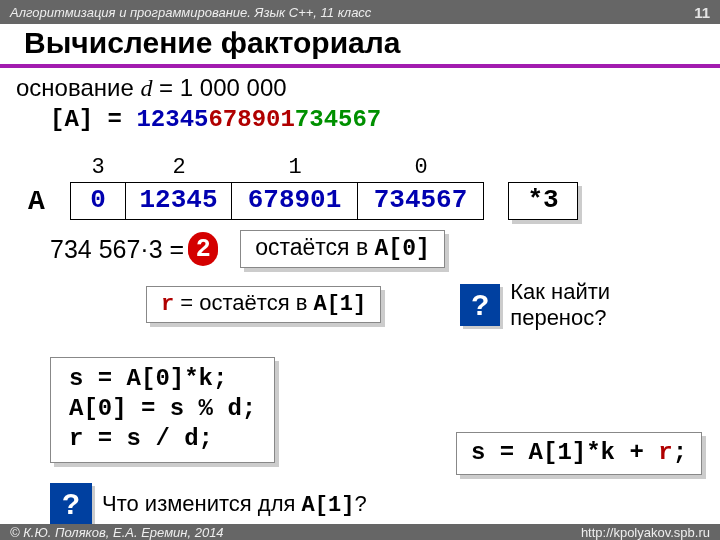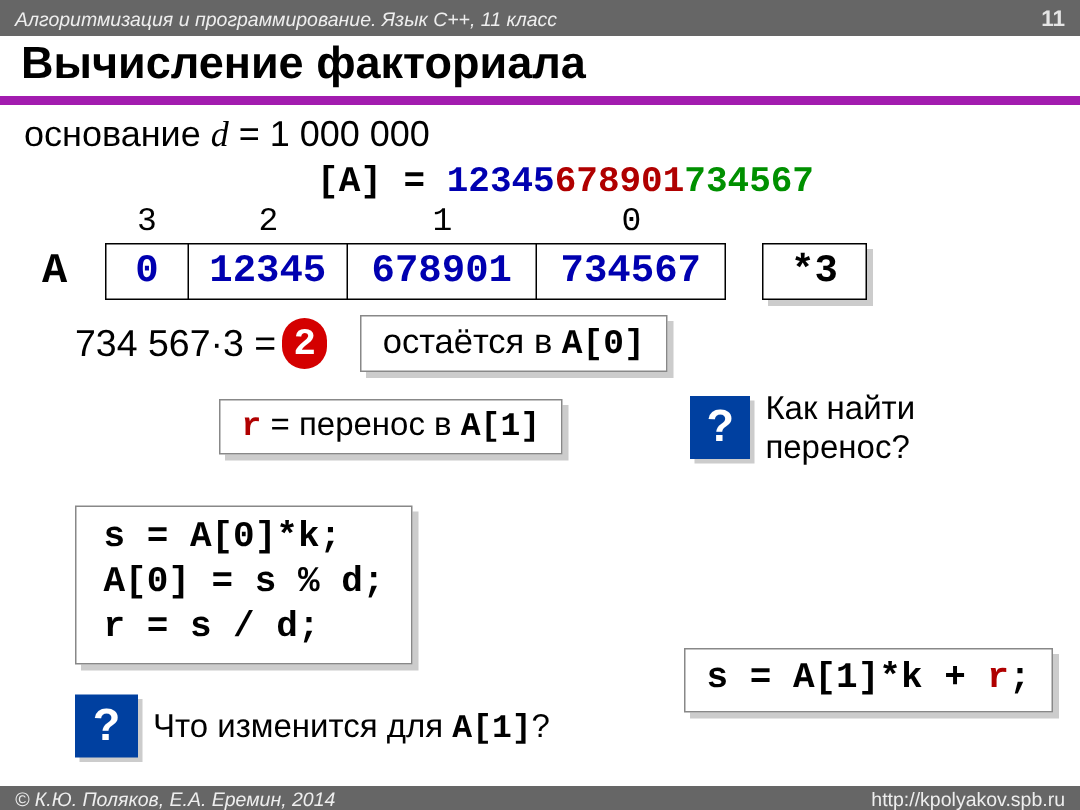--- a/index.html
+++ b/index.html
@@ -23,35 +23,35 @@
     font-size: 13px;
   }
   .header-bar .spacer { flex: 1; }
   .page-num {
     font-style: normal;
     font-weight: bold;
     font-size: 15px;
     color: #e5e5e5;
   }
   .title-row {
-    border-bottom: 6px solid #a21caf;
-    padding: 2px 14px 4px;
+    border-bottom: 4px solid #a21caf;
+    padding: 2px 24px 4px;
   }
   .title {
     font-size: 30px;
     font-weight: bold;
     margin: 0;
   }
   .content {
     padding: 6px 16px 0;
     font-size: 24px;
   }
   .mono { font-family: "Courier New", monospace; font-weight: bold; }
   .osn-line .d { font-style: italic; font-family: "Times New Roman", serif; }
-  .arr-line { margin: 4px 0 0 34px; text-align: center; }
+  .arr-line { margin: 4px 0 22px 34px; }
   .red { color: #b00000; }
   .blue { color: #0000b0; }
   .green { color: #009000; }
 
   .idx-wrap { margin-left: 12px; }
   .idx-row { display: flex; align-items: baseline; }
   .idx-row .lbl { width: 42px; }
   .idx-cell { text-align: center; font-family: "Courier New", monospace; font-size: 22px; }
   .idx-cell.c0 { width: 56px; }
   .idx-cell.c1 { width: 106px; }
@@ -221,21 +221,21 @@
   <div class="expr-row">
     <span style="font-family:Arial;font-weight:normal">734 567·3 =</span>
     <span class="circ">2</span>
     <span class="rest-box">
       <span>остаётся в </span><span class="mono">A[0]</span>
     </span>
   </div>
 
   <div class="carry-row">
     <span class="carry-box">
-      <span class="mono red">r</span><span style="font-family:Arial"> = перенос в </span><span class="mono">A[1]</span>
+      <span class="mono red">r</span><span style="font-family:Arial"> = остаётся в </span><span class="mono">A[1]</span>
     </span>
   </div>
   <div class="q-row">
     <span class="qmark">?</span>
     <span class="q-text">Как найти перенос?</span>
   </div>
 
   <div class="code-block">
     <div>s = A[0]*k;</div>
     <div>A[0] = s % d;</div>

